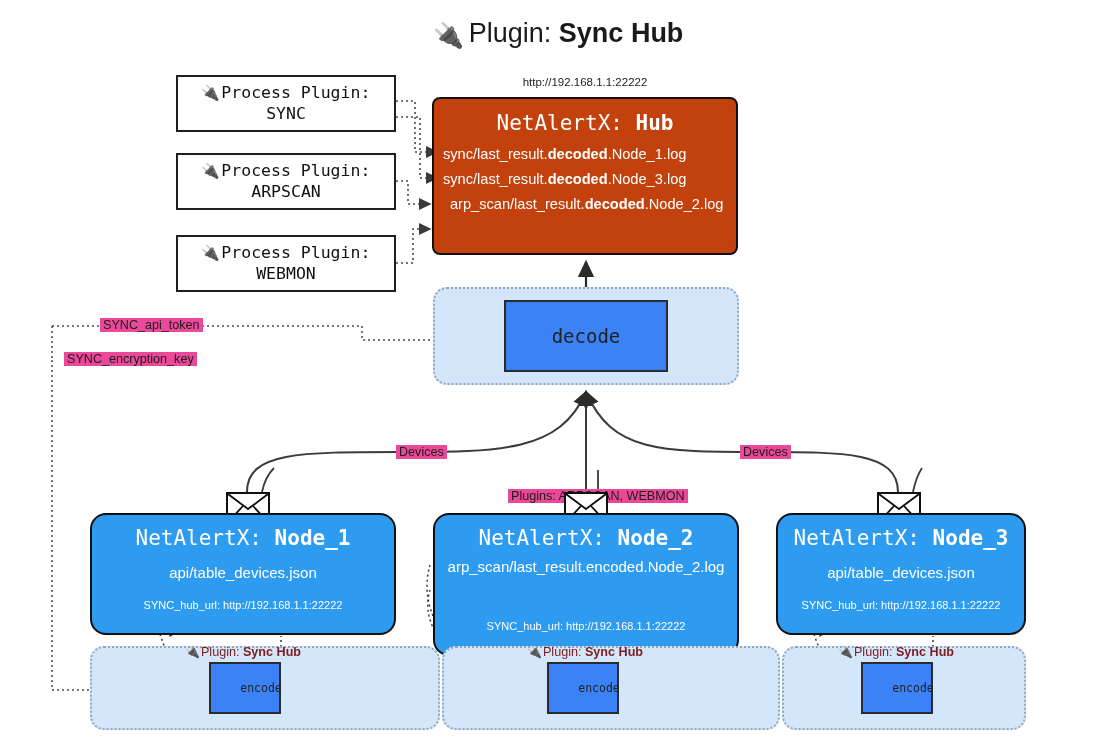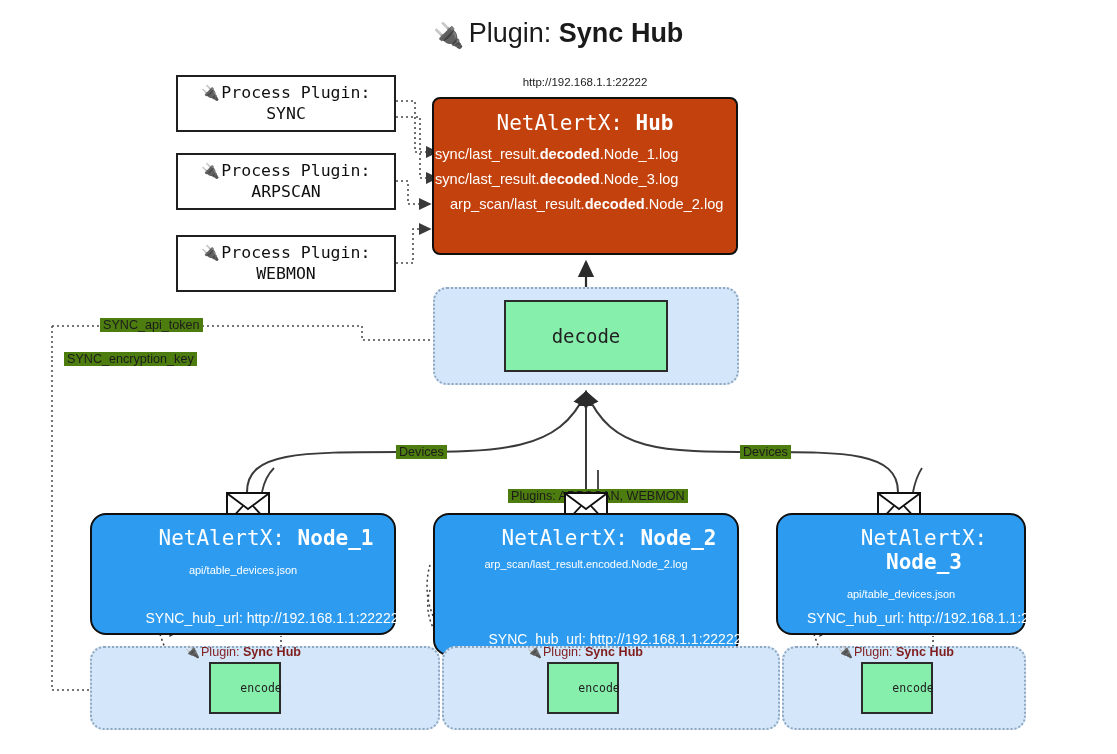--- a/index.html
+++ b/index.html
@@ -59,21 +59,21 @@
     font-family: "DejaVu Sans Mono", "Liberation Mono", monospace;
     font-size: 21px;
     margin-top: 12px;
     letter-spacing: 0px;
   }
   .hub .hubtitle .b { font-weight: bold; }
   .hub .rows { margin-top: 7px; }
   .hub .row {
     font-size: 14.6px;
     line-height: 25px;
-    padding-left: 1px;
+    padding-left: 9px;
     white-space: nowrap;
     color: #ffffff;
   }
   .hub .row.wide { padding-left: 16px; font-size: 14.6px; }
   .hub .row b { font-weight: bold; }
 
   .hubcaption {
     position: absolute;
     left: 432px; top: 76px; width: 306px;
     text-align: center;
@@ -84,21 +84,21 @@
   
   .lightbox {
     position: absolute;
     background: #d4e6fa;
     border: 2px dotted #8fa8bf;
     border-radius: 14px;
   }
   .decodewrap { left: 433px; top: 287px; width: 306px; height: 98px; }
   .whitebox {
     position: absolute;
-    background: #86efac;
+    background: #3b82f6;
     border: 2px solid #2b2b2b;
     display: flex; align-items: center; justify-content: center;
     font-family: "DejaVu Sans Mono", "Liberation Mono", monospace;
     color: #222;
   }
   .decodebox {
     left: 504px; top: 300px; width: 164px; height: 72px;
     font-size: 19px;
   }
 
@@ -108,37 +108,35 @@
     background: #2d9bf0;
     border: 2.5px solid #101010;
     border-radius: 16px;
     color: #ffffff;
   }
   .node .ntitle {
     text-align: center;
     font-family: "DejaVu Sans Mono", "Liberation Mono", monospace;
     font-size: 21px;
     margin-top: 11px;
-    padding-left: 46px;
   }
   .node .ntitle .b { font-weight: bold; }
   .node .nline {
     text-align: center;
-    font-size: 11px;
+    font-size: 15px;
     margin-top: 14px;
     white-space: nowrap;
   }
   .node .nline.tight { margin-top: 8px; }
   .node .nfoot {
     position: absolute;
-    left: 0; bottom: 7px; width: 100%;
-    text-align: center;
-    font-size: 14px;
-    white-space: nowrap;
-    margin-left: 29px;
+    left: 0; bottom: 22px; width: 100%;
+    text-align: center;
+    font-size: 11px;
+    white-space: nowrap;
   }
 
   .node1 { left: 90px; top: 513px; width: 306px; height: 122px; }
   .node2 { left: 433px; top: 513px; width: 306px; height: 143px; }
   .node3 { left: 776px; top: 513px; width: 250px; height: 122px; }
 
   
   .envelope {
     position: absolute;
     width: 44px; height: 32px;
@@ -173,21 +171,21 @@
     padding-left: 32px;
   }
   .eb1 { left: 209px; }
   .eb2 { left: 547px; }
   .eb3 { left: 861px; }
 
   
   .elabel {
     position: absolute;
     font-size: 12.6px; color: #1c1c1c;
-    background: #4d7c0f;
+    background: #ec4899;
     white-space: nowrap;
     padding: 0 3px;
   }
 </style>
 </head>
 <body>
 
 <div id="stage">
 
   <div class="title">

